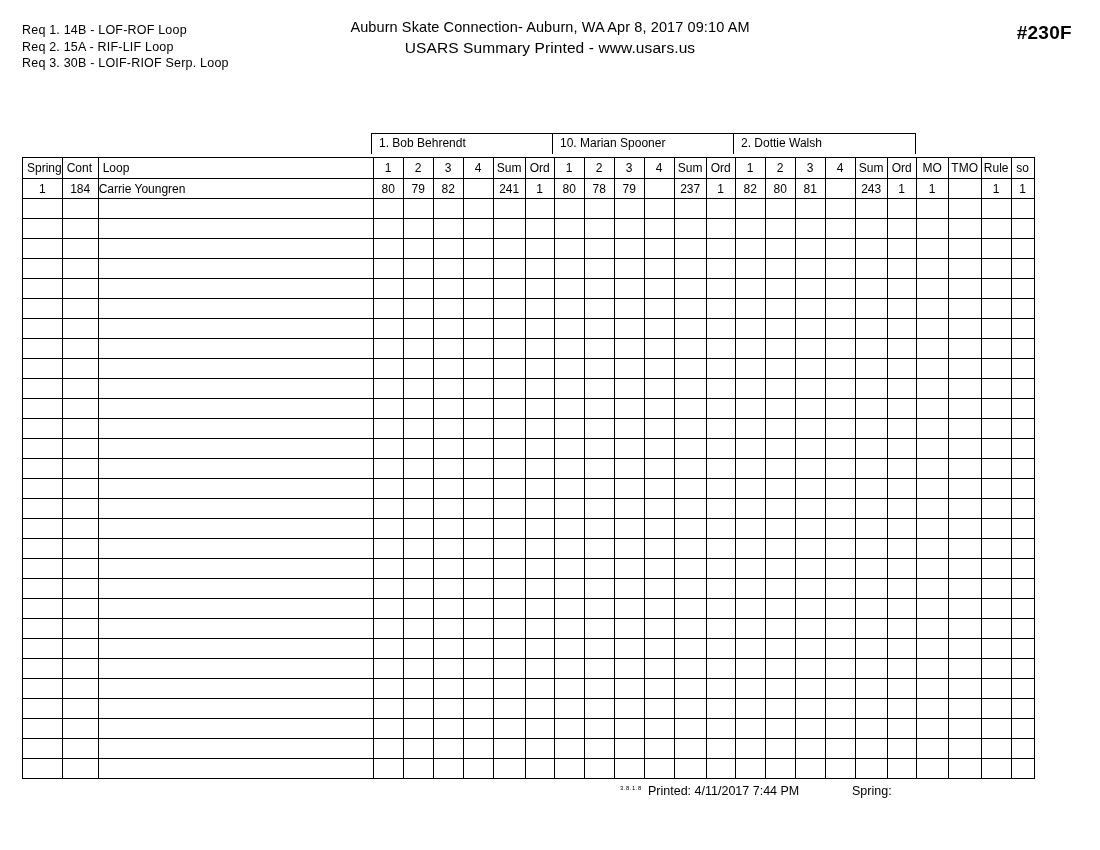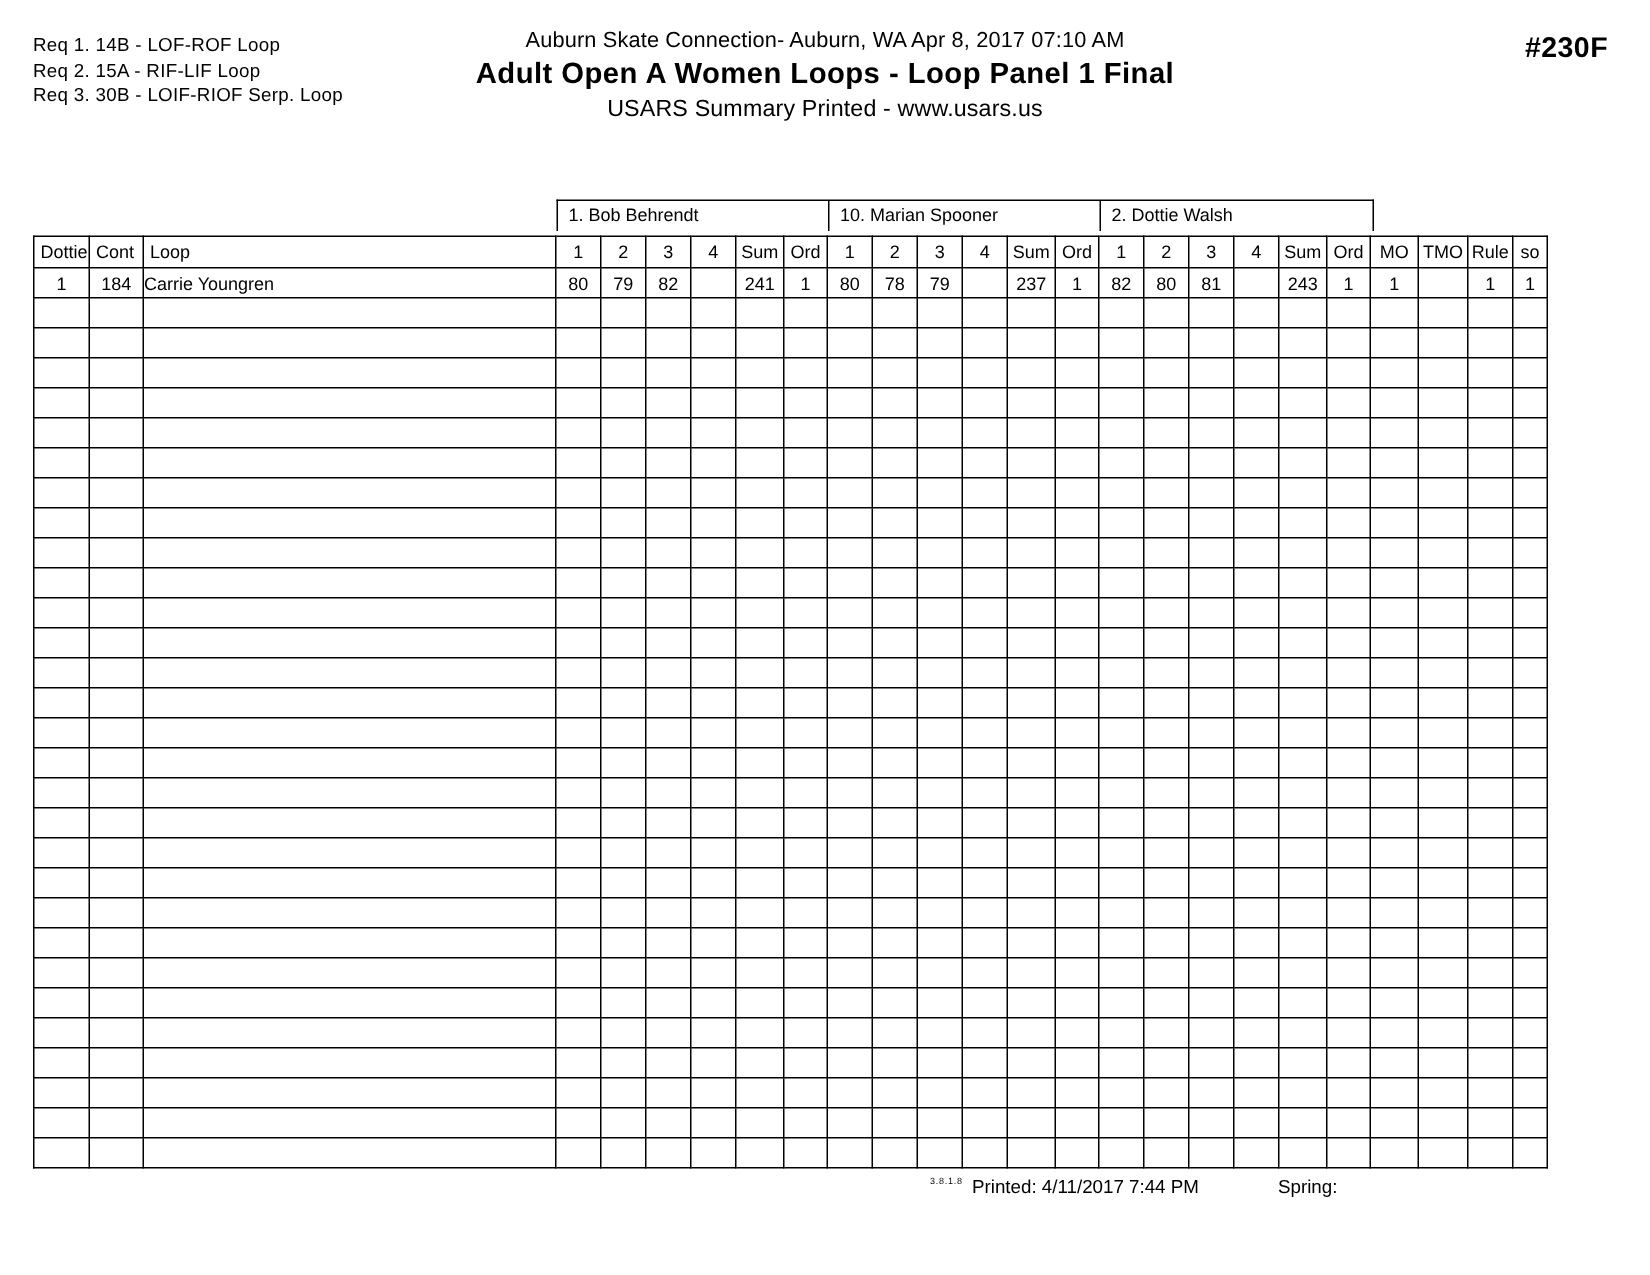--- a/index.html
+++ b/index.html
@@ -182,37 +182,36 @@
 </head>
 <body>
 
 <div id="requirements">
   <span class="req-line">Req 1.  14B - LOF-ROF Loop</span>
   <span class="req-line">Req 2.  15A - RIF-LIF Loop</span>
   <span class="req-line">Req 3.  30B - LOIF-RIOF Serp. Loop</span>
 </div>
 
 <div id="title-block">
-  <div id="venue-line">Auburn Skate Connection- Auburn, WA  Apr 8, 2017  07:10 AM</div>
-  <div id="division-title">Adult Open A Women Loops - Loop Panel 1 Final</div>
+  <div id="venue-line">Auburn Skate Connection- Auburn, WA  Apr 8, 2017  09:10 AM</div>
   <div id="report-line">USARS Summary Printed - www.usars.us</div>
 </div>
 
 <div id="doc-number">#230F</div>
 
 <div id="judge-band">
     <div class="judge-cell" style="width: 181px;">1.  Bob Behrendt</div>
     <div class="judge-cell" style="width: 181px;">10.  Marian Spooner</div>
     <div class="judge-cell" style="width: 181px;">2.  Dottie Walsh</div>
   </div>
 
 <table id="score-table">
   <thead>
     <tr class="head-row">
-        <td class="left-head" style="width: 37px;">Dottie</td>
+        <td class="left-head" style="width: 37px;">Spring</td>
         <td class="left-head" style="width: 36px;">Cont</td>
         <td class="left-head" style="width: 275px;">Loop</td>
         <td class="sep-left" style="width: 30px;">1</td>
         <td class="" style="width: 30px;">2</td>
         <td class="" style="width: 30px;">3</td>
         <td class="" style="width: 30px;">4</td>
         <td class="" style="width: 32px;">Sum</td>
         <td class="sep-left" style="width: 29px;">Ord</td>
         <td class="sep-left" style="width: 30px;">1</td>
         <td class="" style="width: 30px;">2</td>

